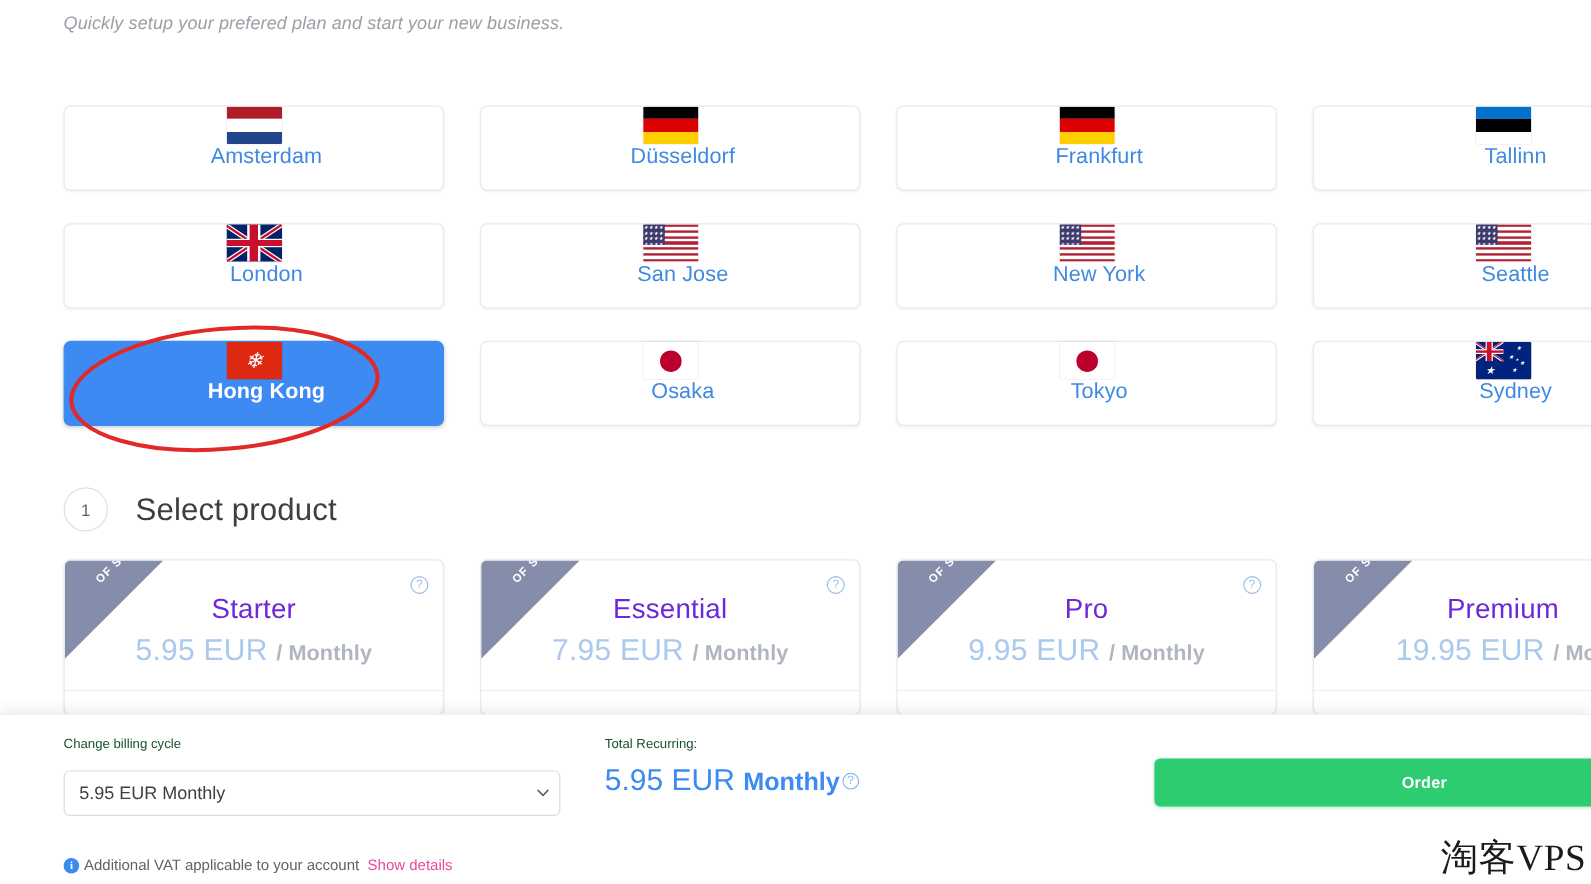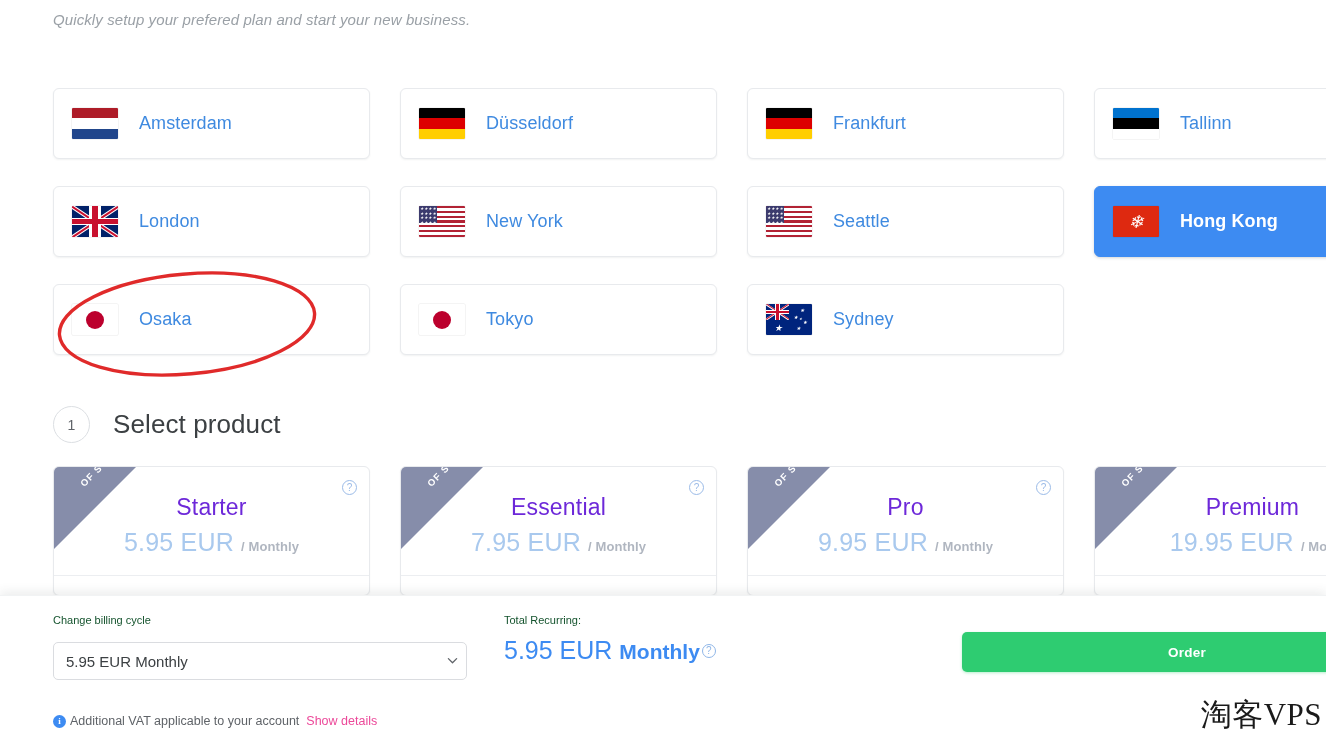--- a/index.html
+++ b/index.html
@@ -42,20 +42,21 @@
     position: relative;
     height: 71px;
     background: #fff;
     border: 1px solid #e8eaed;
     border-radius: 6px;
     box-shadow: 0 1px 2px rgba(60,64,67,.07);
     display: flex;
     align-items: center;
     padding: 0 18px;
     cursor: pointer;
+    flex-direction: column;
   }
   .loc-card.selected {
     background: #3d8bf2;
     border-color: #3d8bf2;
     box-shadow: 0 1px 3px rgba(60,64,67,.22);
   }
   .loc-name {
     margin-left: 21px;
     font-size: 18px;
     color: #3f8ae0;
@@ -239,21 +240,21 @@
     position: absolute;
     left: 0; right: 0; top: 61px;
     text-align: center;
     color: #a9c9ee;
     font-size: 25px;
     letter-spacing: .2px;
     white-space: nowrap;
     overflow: hidden;
   }
   .prod-price .cycle {
-    font-size: 13px;
+    font-size: 18px;
     color: #b0b6c0;
     font-weight: bold;
     letter-spacing: .1px;
   }
   .prod-divider {
     position: absolute;
     left: 0; right: 0; top: 108px;
     height: 1px;
     background: #eceef1;
   }
@@ -436,20 +437,34 @@
           <i class="d3"></i>
           <i class="d4"></i>
         <i class="cw-v"></i>
           <i class="cw-h"></i>
           <i class="cr-v"></i>
           <i class="cr-h"></i>
       </span>
       <span class="loc-name">London</span>
     </div>
 
+    <div class="loc-card">
+      <span class="flag f-us">
+        <i class="s s1"></i>
+          <i class="s s2"></i>
+          <i class="s s3"></i>
+          <i class="s s4"></i>
+        <i class="s s5"></i>
+          <i class="s s6"></i>
+          <i class="s s7"></i>
+        <i class="canton"></i>
+        <i class="stars">★★★★★★★★★★★★★★★★★★★★★★★★★★★★</i>
+      </span>
+      <span class="loc-name">San Jose</span>
+    </div>
 
     <div class="loc-card">
       <span class="flag f-us">
         <i class="s s1"></i>
           <i class="s s2"></i>
           <i class="s s3"></i>
           <i class="s s4"></i>
         <i class="s s5"></i>
           <i class="s s6"></i>
           <i class="s s7"></i>

